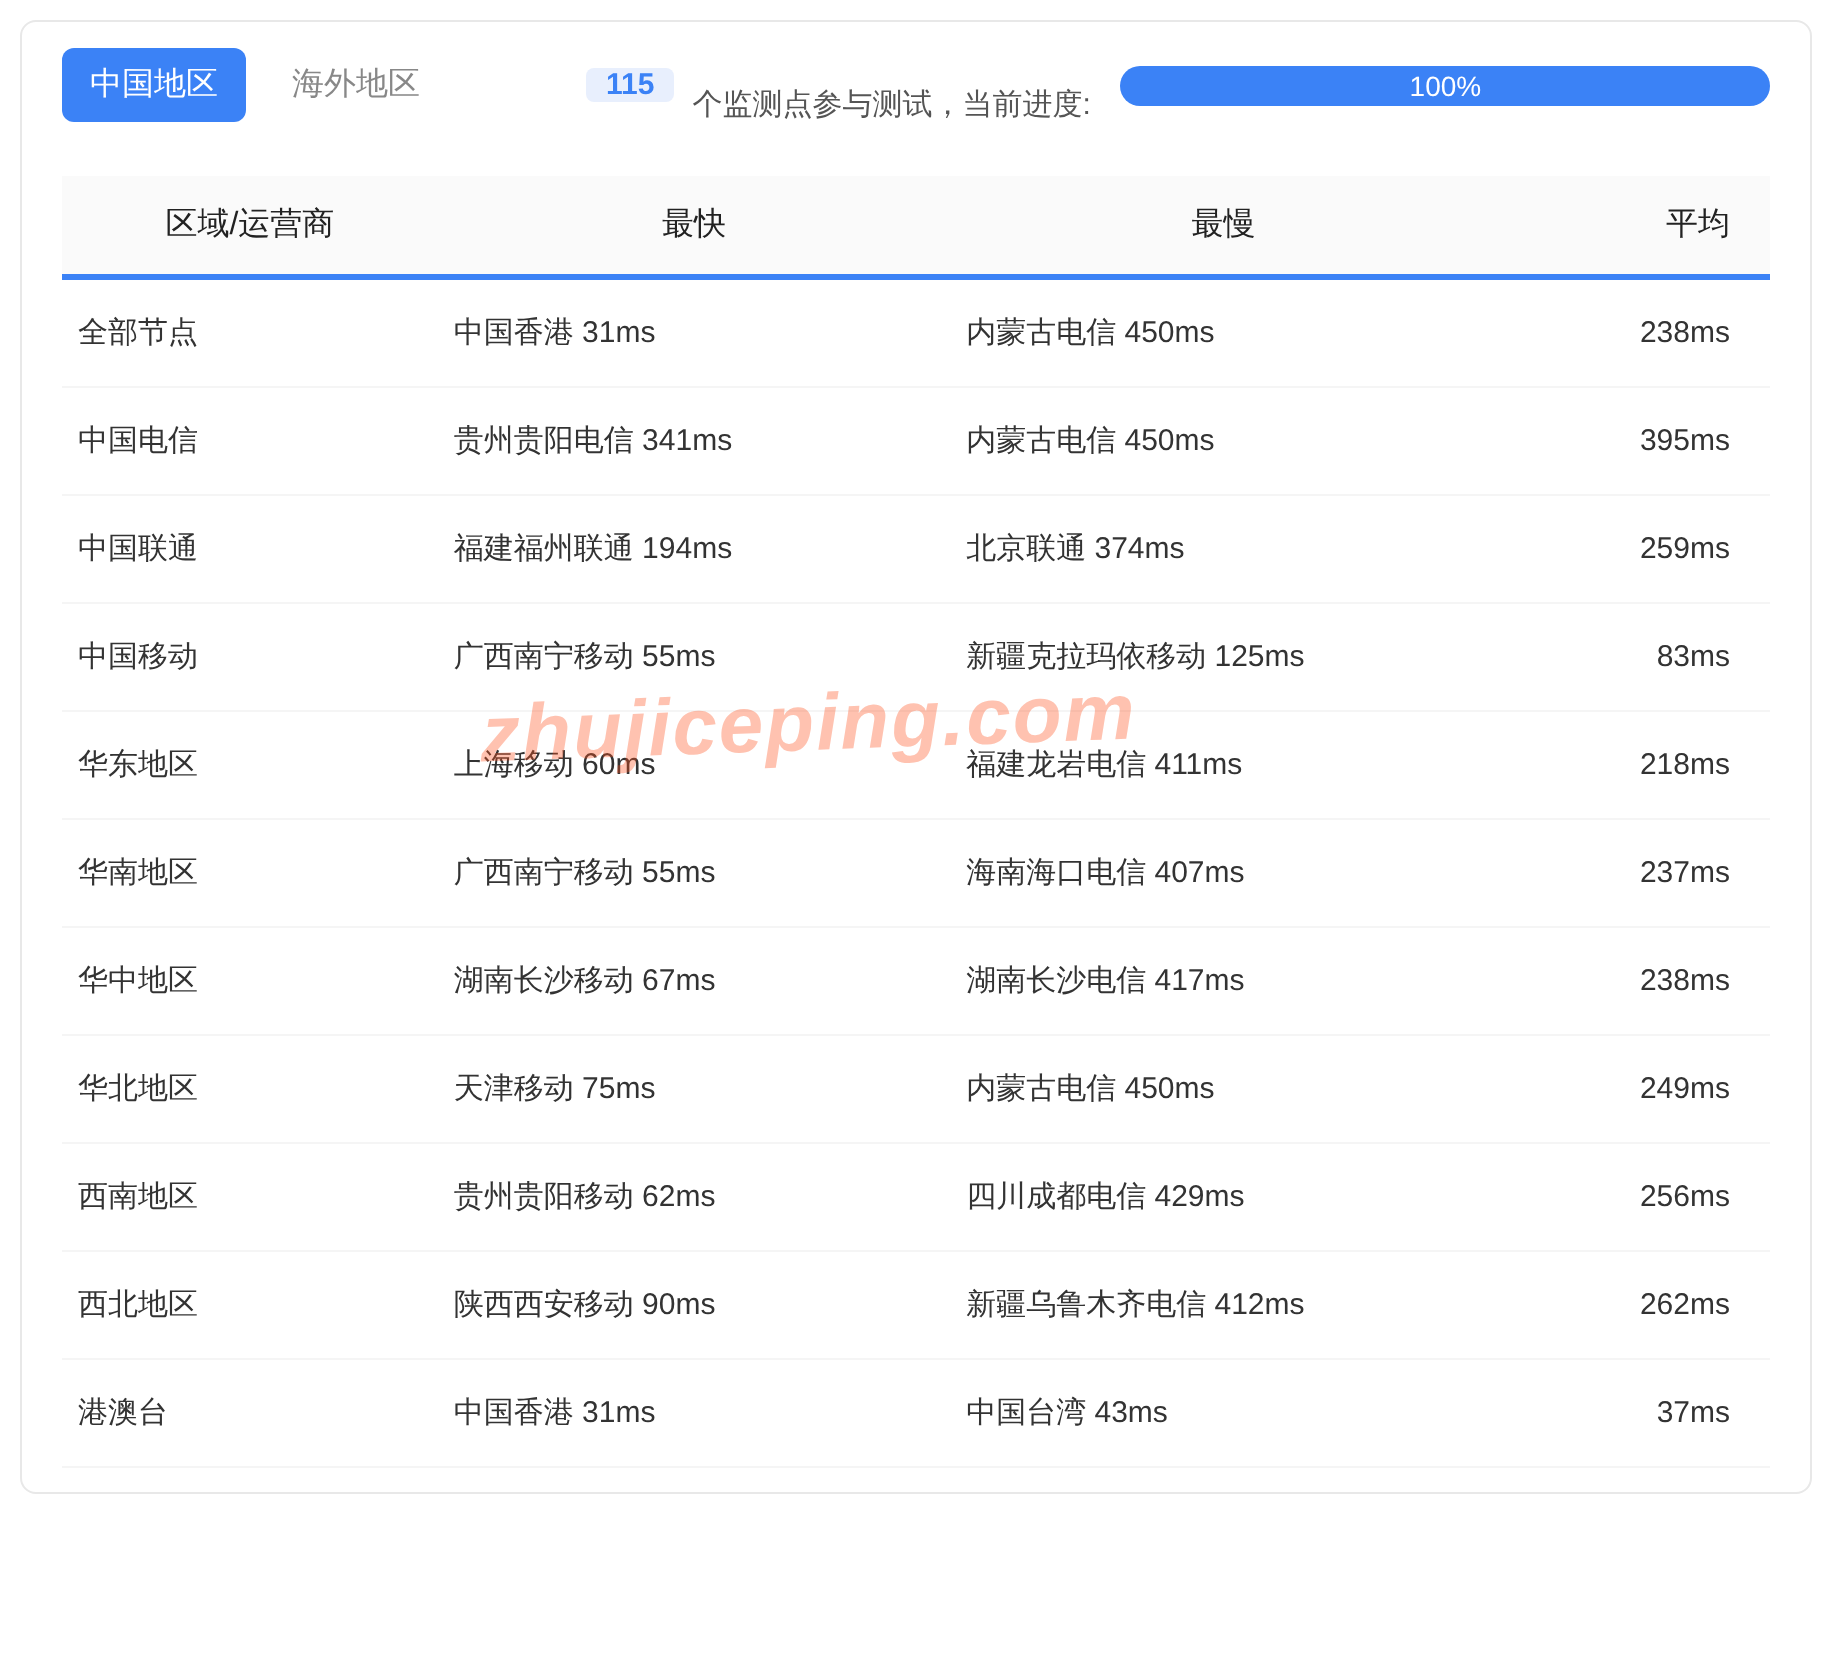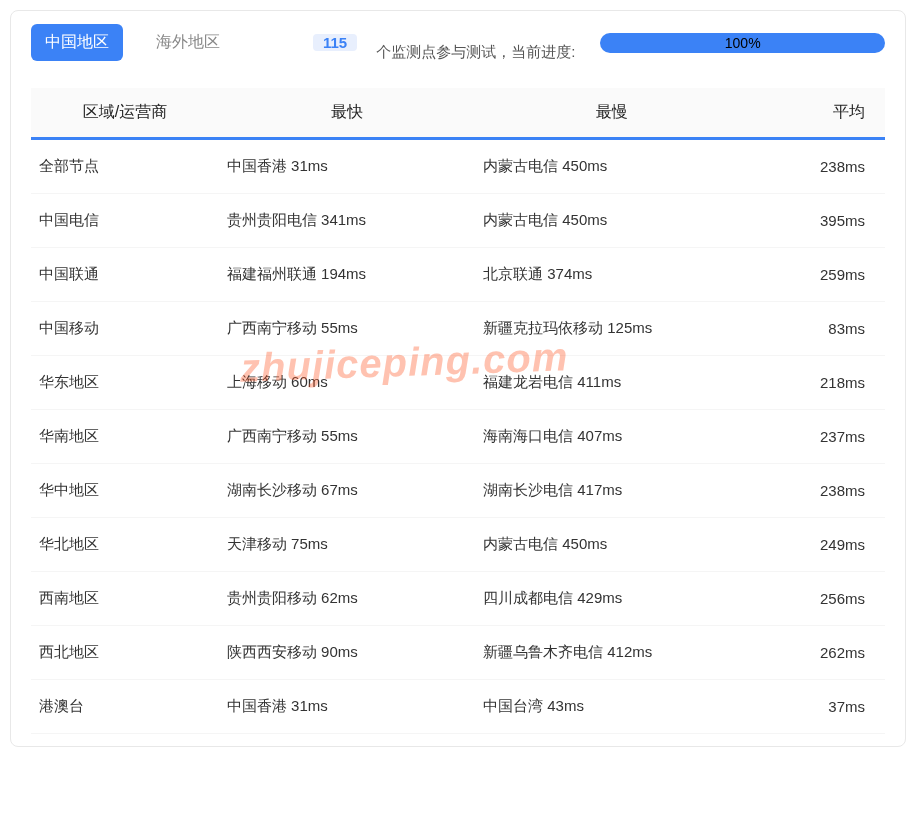--- a/index.html
+++ b/index.html
@@ -16,21 +16,21 @@
     }
     .container {
       padding: 12px 20px;
       border: 1px solid #e8e8e8;
       border-radius: 8px;
       margin: 10px;
     }
     .header {
       display: flex;
       align-items: center;
-      gap: 19px;
+      gap: 9px;
       padding-bottom: 6px;
       position: relative;
     }
     .tab {
       padding: 8px 14px;
       font-size: 16px;
       color: #888;
       cursor: pointer;
       border-radius: 6px;
     }
@@ -57,21 +57,21 @@
       height: 20px;
       background: #3b82f6;
       border-radius: 10px;
       position: relative;
       display: flex;
       align-items: center;
       justify-content: center;
       margin-left: 6px;
     }
     .progress-text {
-      color: #000000;
+      color: #ffffff;
       font-size: 14px;
     }
     .table {
       width: 100%;
       border-collapse: collapse;
       margin-top: 20px;
     }
     .table th {
       text-align: center;
       padding: 14px 8px;

